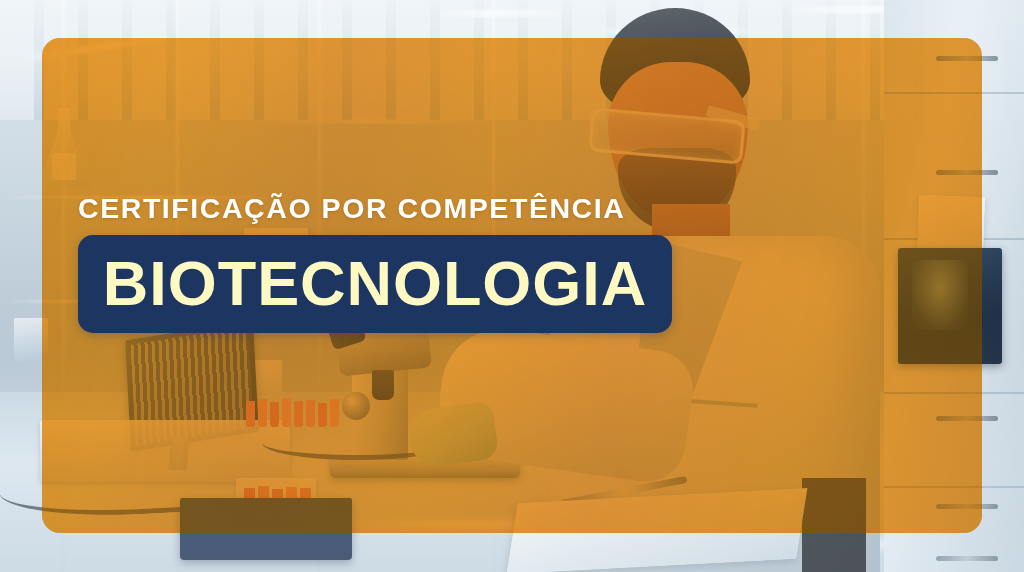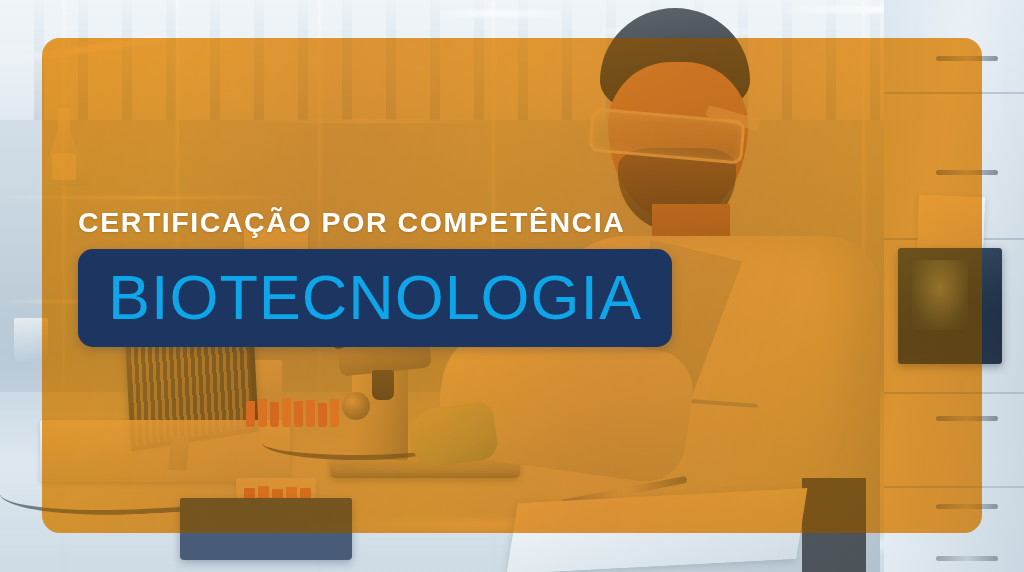--- a/index.html
+++ b/index.html
@@ -322,21 +322,21 @@
     position:absolute;
     left:42px; top:38px; width:940px; height:495px;
     border-radius:18px;
     background:rgba(240,152,34,.30);
     pointer-events:none;
   }
 
   
   #content {
     position:absolute;
-    left:42px; top:52px; width:940px; height:365px;
+    left:42px; top:38px; width:940px; height:365px;
     border-radius:18px;
     overflow:hidden;
   }
 
   #kicker {
     position:absolute;
     left:36px; top:156px;
     color:#ffffff;
     font-size:28.5px;
     font-weight:700;
@@ -349,23 +349,23 @@
   #title-box {
     position:absolute;
     left:36px; top:197px;
     width:594px; height:98px;
     background:#1d3561;
     border-radius:15px;
     display:flex; align-items:center; justify-content:center;
     box-shadow:0 3px 10px rgba(35,52,84,.28);
   }
   #title-text {
-    color:#0ea5e9;
+    color:#fef9c3;
     font-size:63px;
-    font-weight:400;
+    font-weight:700;
     letter-spacing:.015em;
     line-height:1;
     white-space:nowrap;
     transform:translateY(-1px);
   }
 
   #mec-badge {
     position:absolute;
     left:652px; top:432px;
     height:42px;

